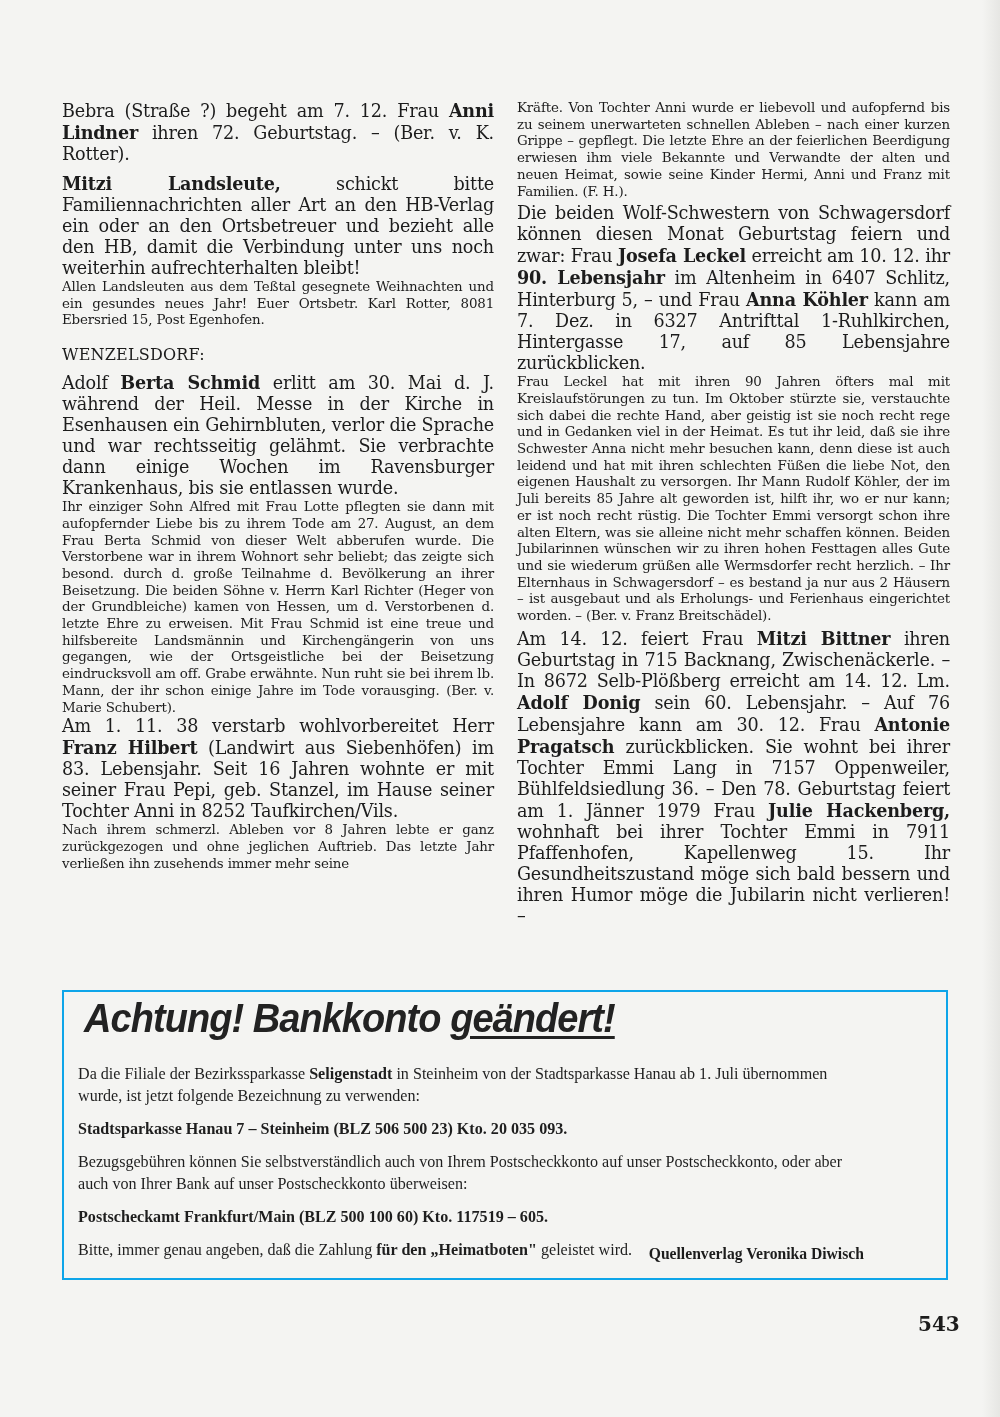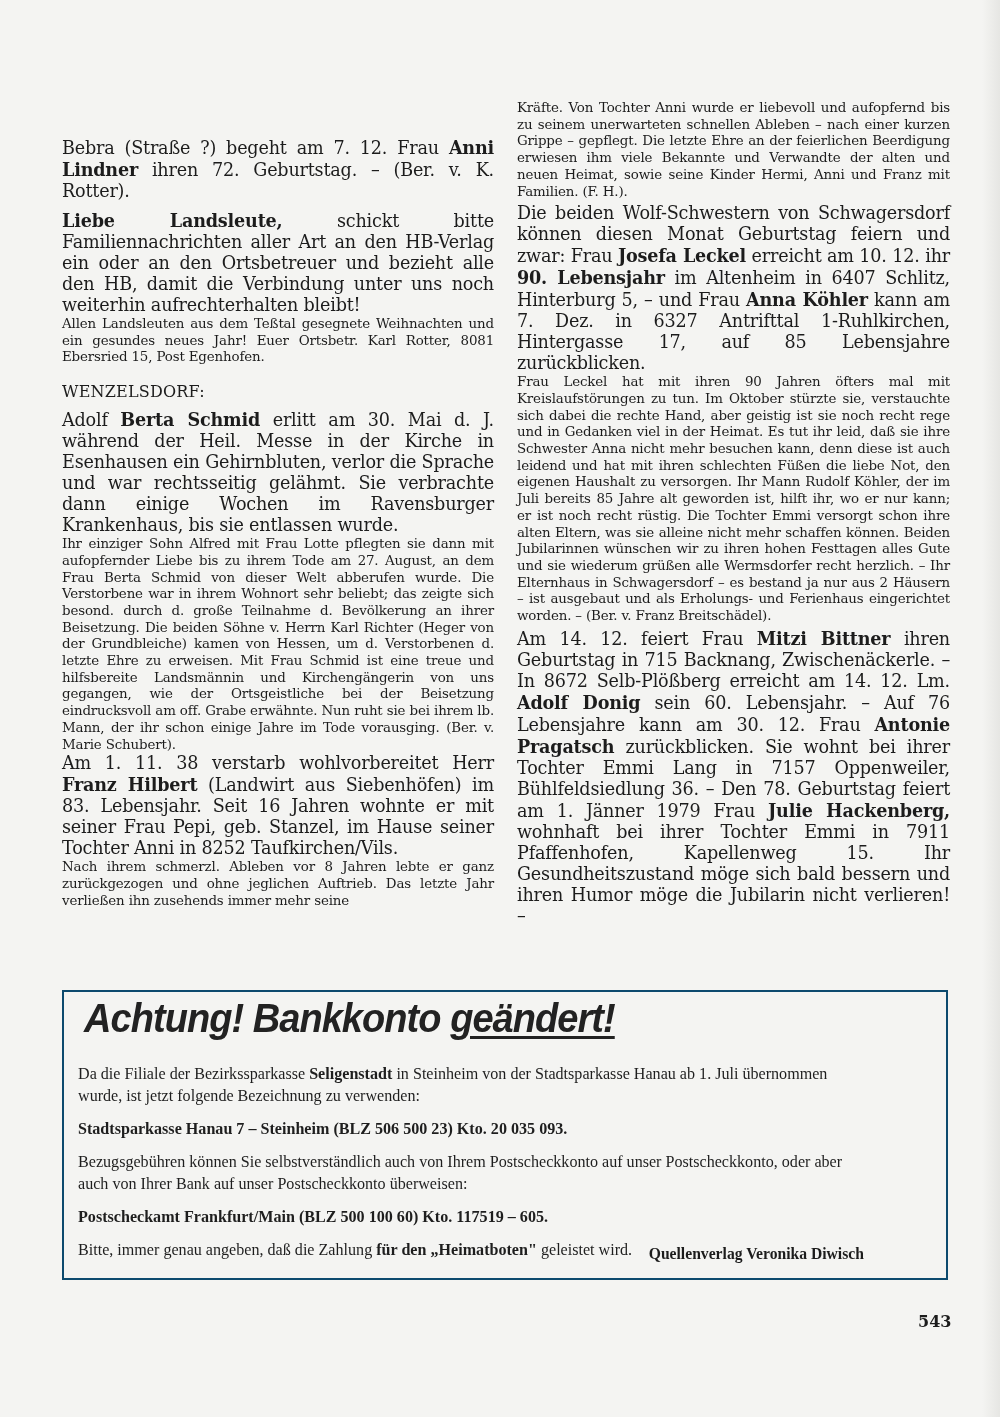--- a/index.html
+++ b/index.html
@@ -12,33 +12,33 @@
       color: #1c1c1c;
     }
     .page-edge {
       position: absolute; right: 0; top: 0; width: 18px; height: 1417px;
       background: linear-gradient(to right, #f4f4f2, #e6e6e3);
     }
     .col {
       position: absolute; top: 100px;
       text-align: justify;
     }
-    .col-left { left: 62px; width: 432px; margin-top: 37px; }
+    .col-left { left: 62px; width: 432px; }
     .col-right { left: 517px; width: 433px; }
     p { margin: 0; }
     .big { font-size: 17.6px; line-height: 21px; letter-spacing: -0.2px; }
     .small { font-size: 13.4px; line-height: 16.7px; letter-spacing: -0.15px; }
     .heading { font-size: 16px; font-weight: normal; margin: 16px 0 8px 0; letter-spacing: 0.2px; }
     .gap { margin-top: 8px; }
     b { font-weight: bold; }
 
     .notice {
       position: absolute; left: 62px; top: 990px;
       width: 886px; height: 290px;
-      border: 2px solid #0c4a6e;
+      border: 2px solid #0ea5e9;
       box-sizing: border-box;
       font-family: "Liberation Sans", "DejaVu Sans", sans-serif;
     }
     .notice-title {
       position: absolute; left: 20px; top: 4px;
       font-size: 40px; font-weight: bold; font-style: italic;
       letter-spacing: -1px; color: #222;
       transform: scaleX(0.95); transform-origin: left;
     }
     .notice-title .ul { text-decoration: underline; text-decoration-thickness: 3px; text-underline-offset: 4px; }
@@ -51,32 +51,32 @@
     .notice-body p { margin-bottom: 11px; }
     .notice-body .acct { font-weight: bold; }
     .signature {
       position: absolute; right: 82px; bottom: 14px;
       font-family: "Liberation Serif", "DejaVu Serif", serif;
       font-size: 17px; font-weight: bold;
       transform: scaleX(0.92); transform-origin: right;
     }
     .page-number {
       position: absolute; left: 918px; top: 1312px;
-      font-size: 16px; font-weight: bold; text-align: center;
+      font-size: 20px; font-weight: bold; text-align: center;
     }
   </style>
 </head>
 <body>
 
 <div class="page-edge"></div>
 
 <div class="col col-left">
   <p class="big"><span>Bebra (Straße ?) begeht am 7. 12. Frau </span><b>Anni Lindner</b><span> ihren 72. Geburtstag. – (Ber. v. K. Rotter).</span></p>
 
-  <p class="big gap"><b>Liebe Landsleute,</b><span> schickt bitte Familiennachrichten aller Art an den HB-Verlag ein oder an den Ortsbetreuer und bezieht alle den HB, damit die Verbindung unter uns noch weiterhin aufrechterhalten bleibt!</span></p>
+  <p class="big gap"><b>Mitzi Landsleute,</b><span> schickt bitte Familiennachrichten aller Art an den HB-Verlag ein oder an den Ortsbetreuer und bezieht alle den HB, damit die Verbindung unter uns noch weiterhin aufrechterhalten bleibt!</span></p>
 
   <p class="small">Allen Landsleuten aus dem Teßtal gesegnete Weihnachten und ein gesundes neues Jahr! Euer Ortsbetr. Karl Rotter, 8081 Ebersried 15, Post Egenhofen.</p>
 
   <div class="heading">WENZELSDORF:</div>
   <p class="big"><span>Adolf </span><b>Berta Schmid</b><span> erlitt am 30. Mai d. J. während der Heil. Messe in der Kirche in Esenhausen ein Gehirnbluten, verlor die Sprache und war rechtsseitig gelähmt. Sie verbrachte dann einige Wochen im Ravensburger Krankenhaus, bis sie entlassen wurde.</span></p>
   <p class="small">Ihr einziger Sohn Alfred mit Frau Lotte pflegten sie dann mit aufopfernder Liebe bis zu ihrem Tode am 27. August, an dem Frau Berta Schmid von dieser Welt abberufen wurde. Die Verstorbene war in ihrem Wohnort sehr beliebt; das zeigte sich besond. durch d. große Teilnahme d. Bevölkerung an ihrer Beisetzung. Die beiden Söhne v. Herrn Karl Richter (Heger von der Grundbleiche) kamen von Hessen, um d. Verstorbenen d. letzte Ehre zu erweisen. Mit Frau Schmid ist eine treue und hilfsbereite Landsmännin und Kirchengängerin von uns gegangen, wie der Ortsgeistliche bei der Beisetzung eindrucksvoll am off. Grabe erwähnte. Nun ruht sie bei ihrem lb. Mann, der ihr schon einige Jahre im Tode vorausging. (Ber. v. Marie Schubert).</p>
 
   <p class="big"><span>Am 1. 11. 38 verstarb wohlvorbereitet Herr </span><b>Franz Hilbert</b><span> (Landwirt aus Siebenhöfen) im 83. Lebensjahr. Seit 16 Jahren wohnte er mit seiner Frau Pepi, geb. Stanzel, im Hause seiner Tochter Anni in 8252 Taufkirchen/Vils.</span></p>
   <p class="small">Nach ihrem schmerzl. Ableben vor 8 Jahren lebte er ganz zurückgezogen und ohne jeglichen Auftrieb. Das letzte Jahr verließen ihn zusehends immer mehr seine</p>
 </div>

